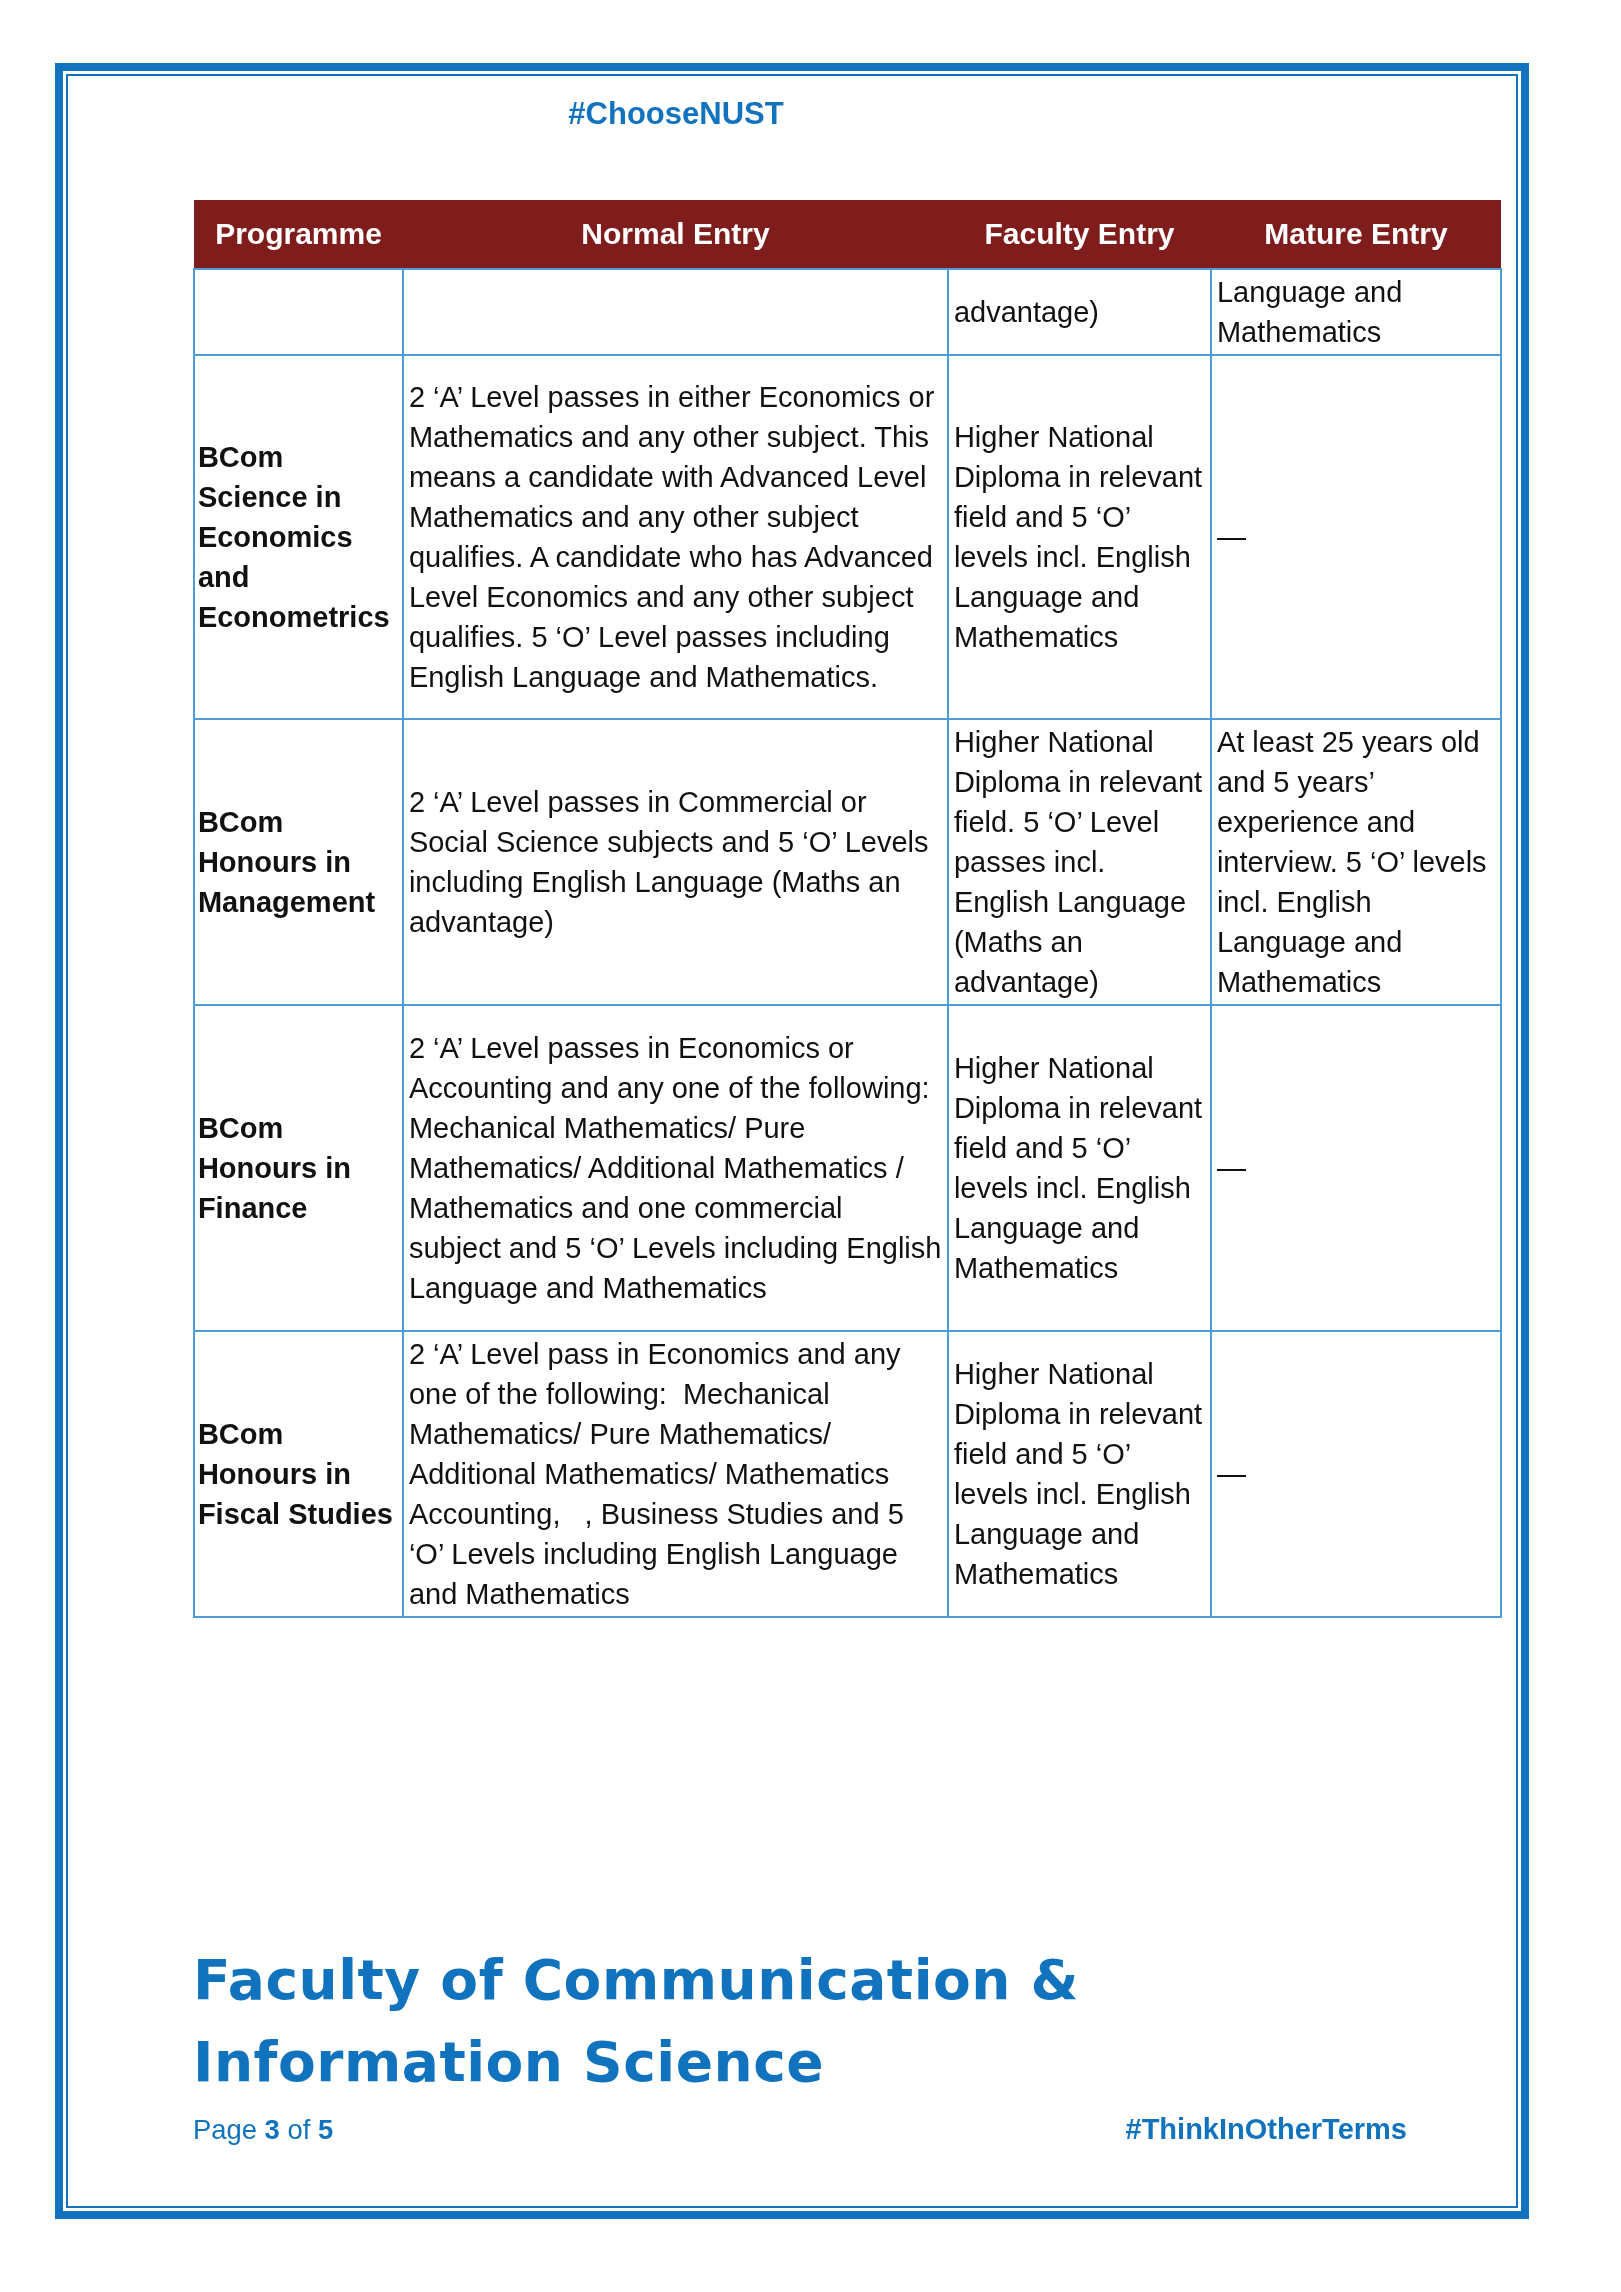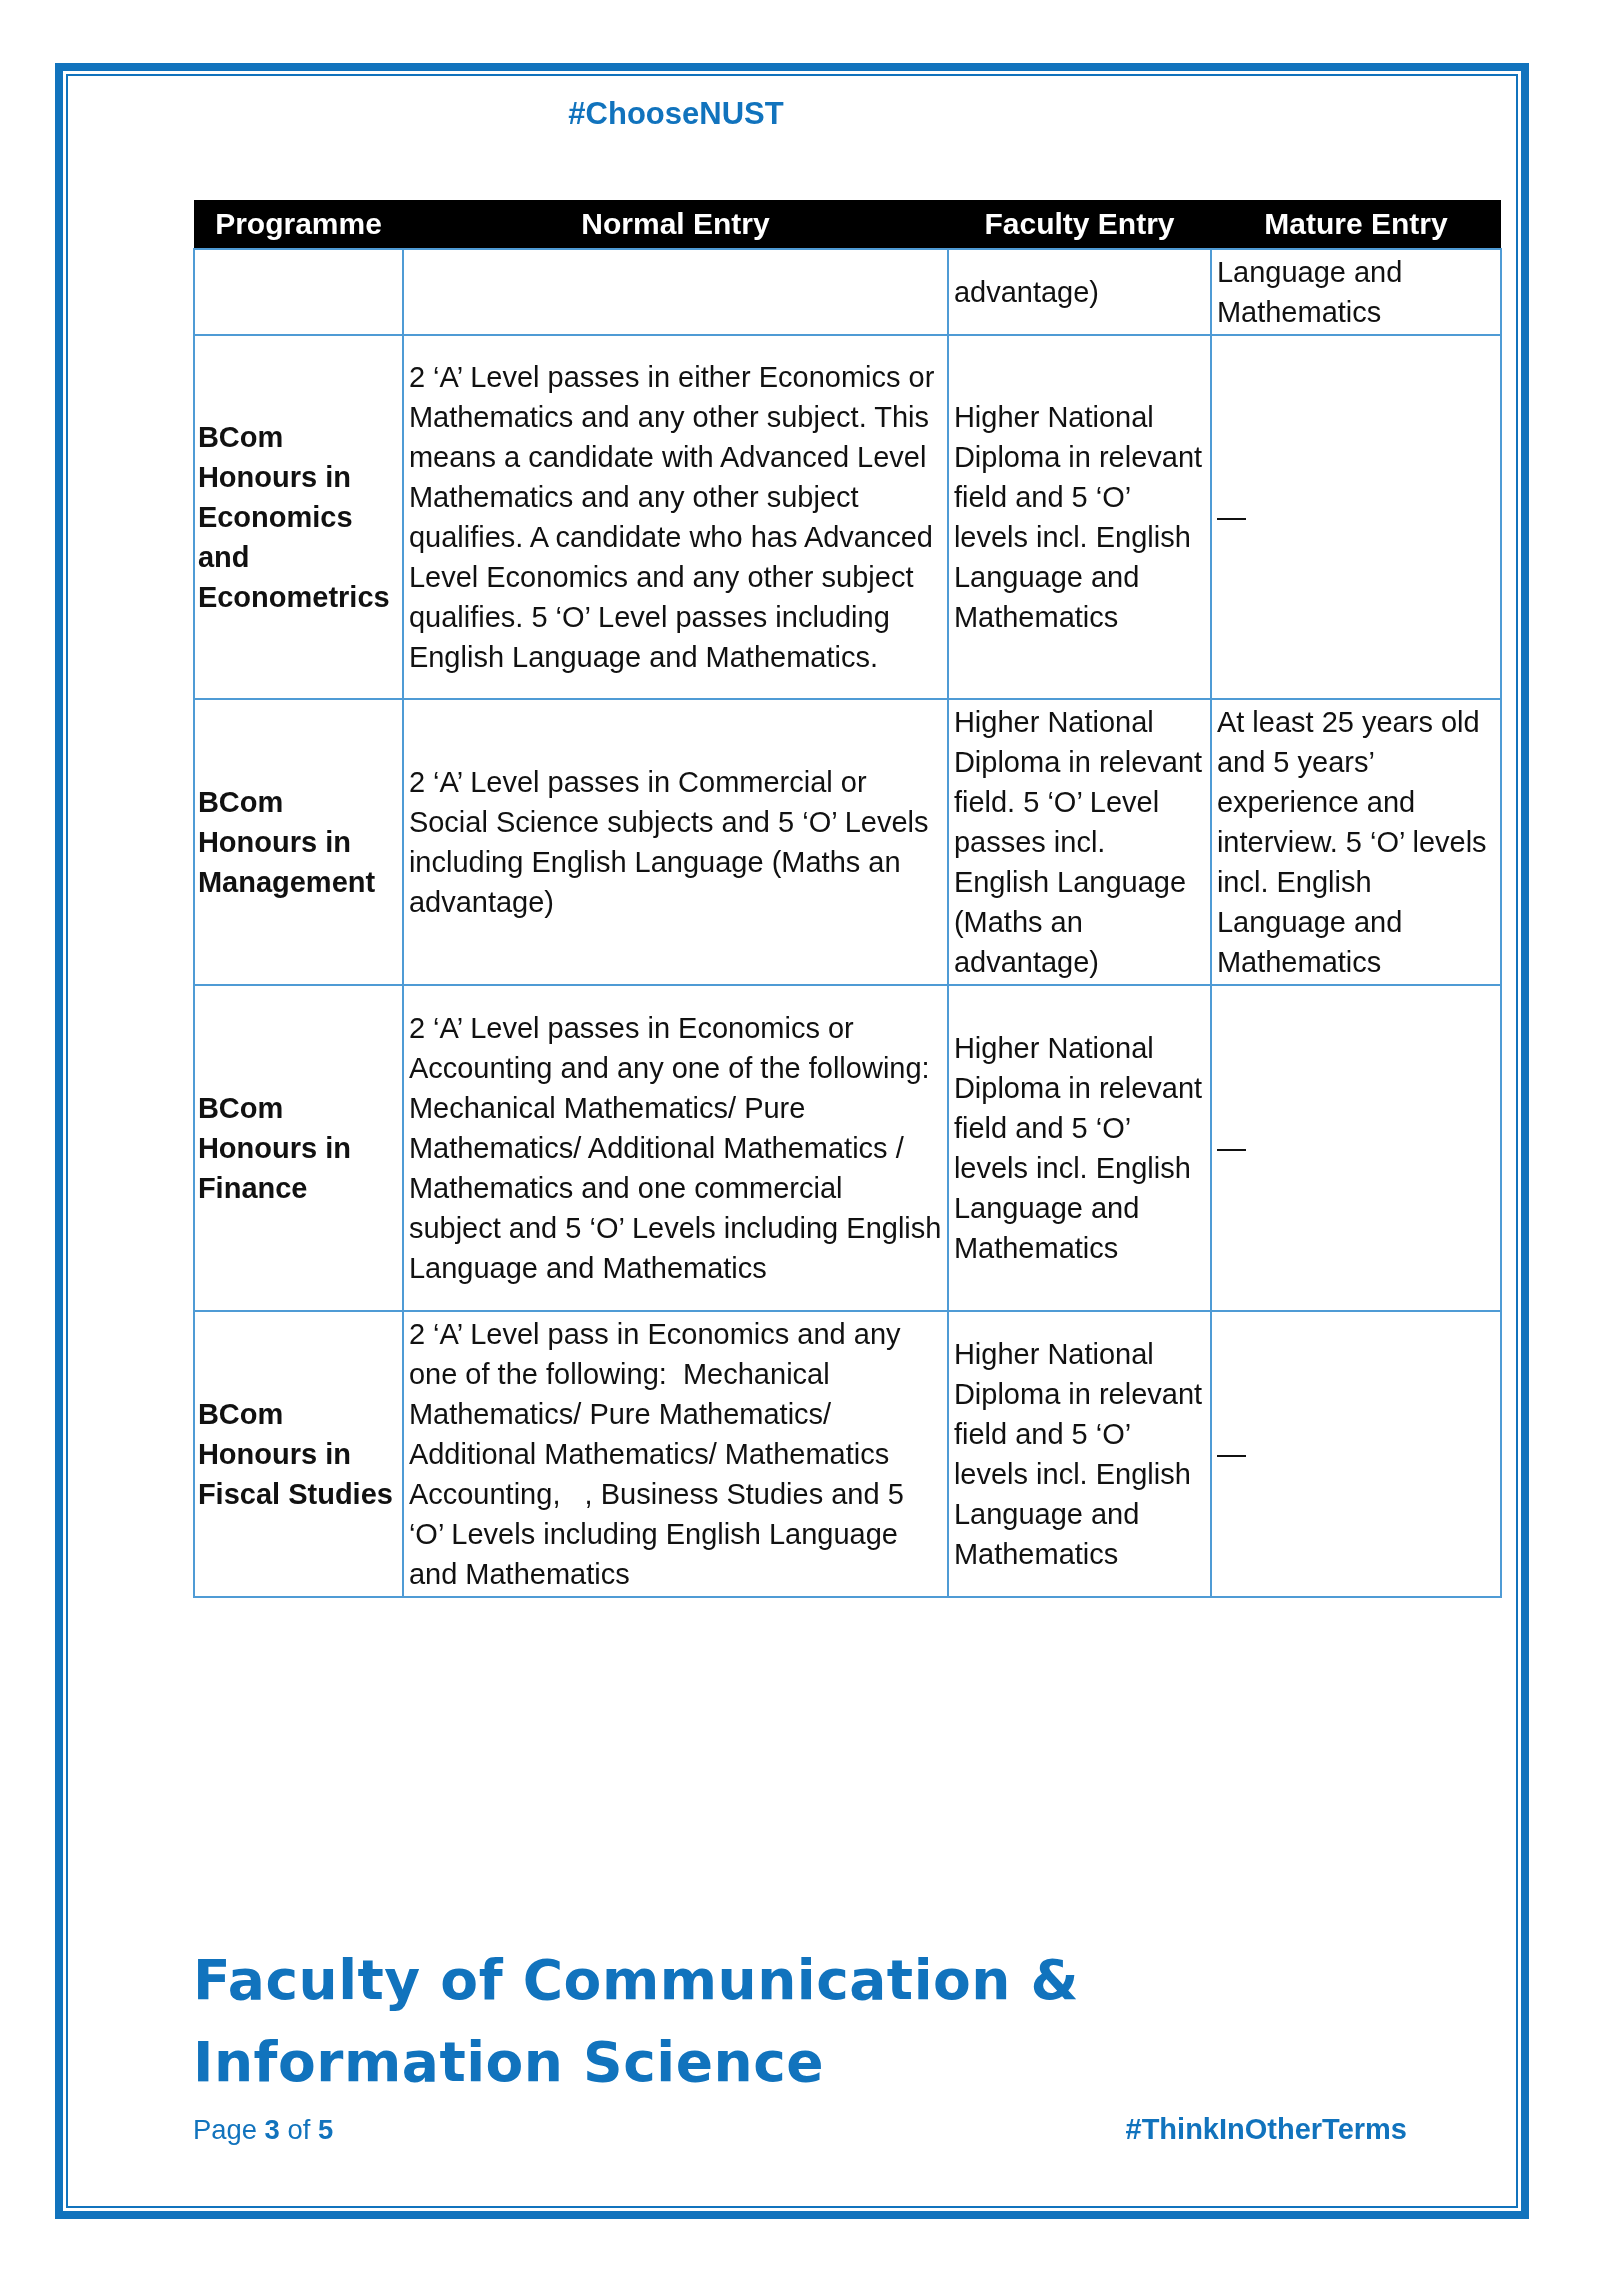--- a/index.html
+++ b/index.html
@@ -21,22 +21,22 @@
   }
   table.programmes{
     position:absolute;left:193px;top:200px;width:1307px;
     border-collapse:collapse;table-layout:fixed;
   }
   col.c-prog{width:209px}
   col.c-norm{width:545px}
   col.c-spec{width:263px}
   col.c-mat{width:290px}
   table.programmes th{
-    background:#000000;color:#ffffff;font-size:30px;font-weight:bold;
-    padding:0;border:none;height:48px;vertical-align:middle;
+    background:#7f1d1d;color:#ffffff;font-size:30px;font-weight:bold;
+    padding:10px;border:none;height:48px;vertical-align:middle;
   }
   table.programmes td{
     border:2px solid #4F9BD5;vertical-align:middle;
     font-size:29px;line-height:40px;padding:2px 4.9px;
     white-space:pre-wrap;word-wrap:break-word;
   }
   table.programmes td.prog{font-weight:bold;padding:2px 2.9px;}
   tr.r1{height:86px}
   tr.r2{height:364px}
   tr.r3{height:286px}
@@ -79,21 +79,21 @@
     </tr>
   </thead>
   <tbody>
     <tr class="r1">
       <td class="prog"></td>
       <td></td>
       <td>advantage)</td>
       <td>Language and Mathematics</td>
     </tr>
     <tr class="r2">
-      <td class="prog">BCom Honours in Economics and Econometrics</td>
+      <td class="prog">BCom Science in Economics and Econometrics</td>
       <td>2 ‘A’ Level passes in either Economics or Mathematics and any other subject. This means a candidate with Advanced Level Mathematics and any other subject qualifies. A candidate who has Advanced Level Economics and any other subject qualifies. 5 ‘O’ Level passes including English Language and Mathematics.</td>
       <td>Higher National Diploma in relevant field and 5 ‘O’ levels incl. English Language and Mathematics</td>
       <td>—</td>
     </tr>
     <tr class="r3">
       <td class="prog">BCom Honours in Management</td>
       <td>2 ‘A’ Level passes in Commercial or Social Science subjects and 5 ‘O’ Levels including English Language (Maths an advantage)</td>
       <td>Higher National Diploma in relevant field. 5 ‘O’ Level passes incl. English Language (Maths an advantage)</td>
       <td>At least 25 years old and 5 years’ experience and interview. 5 ‘O’ levels incl. English Language and Mathematics</td>
     </tr>

